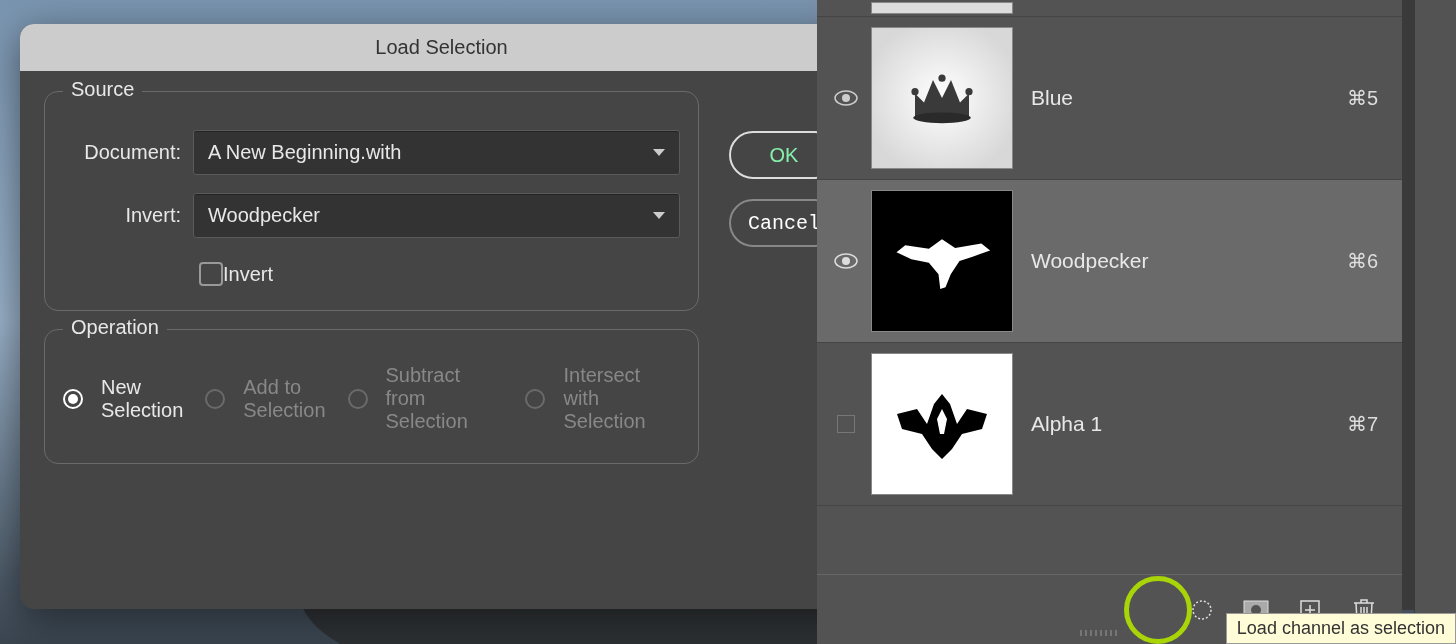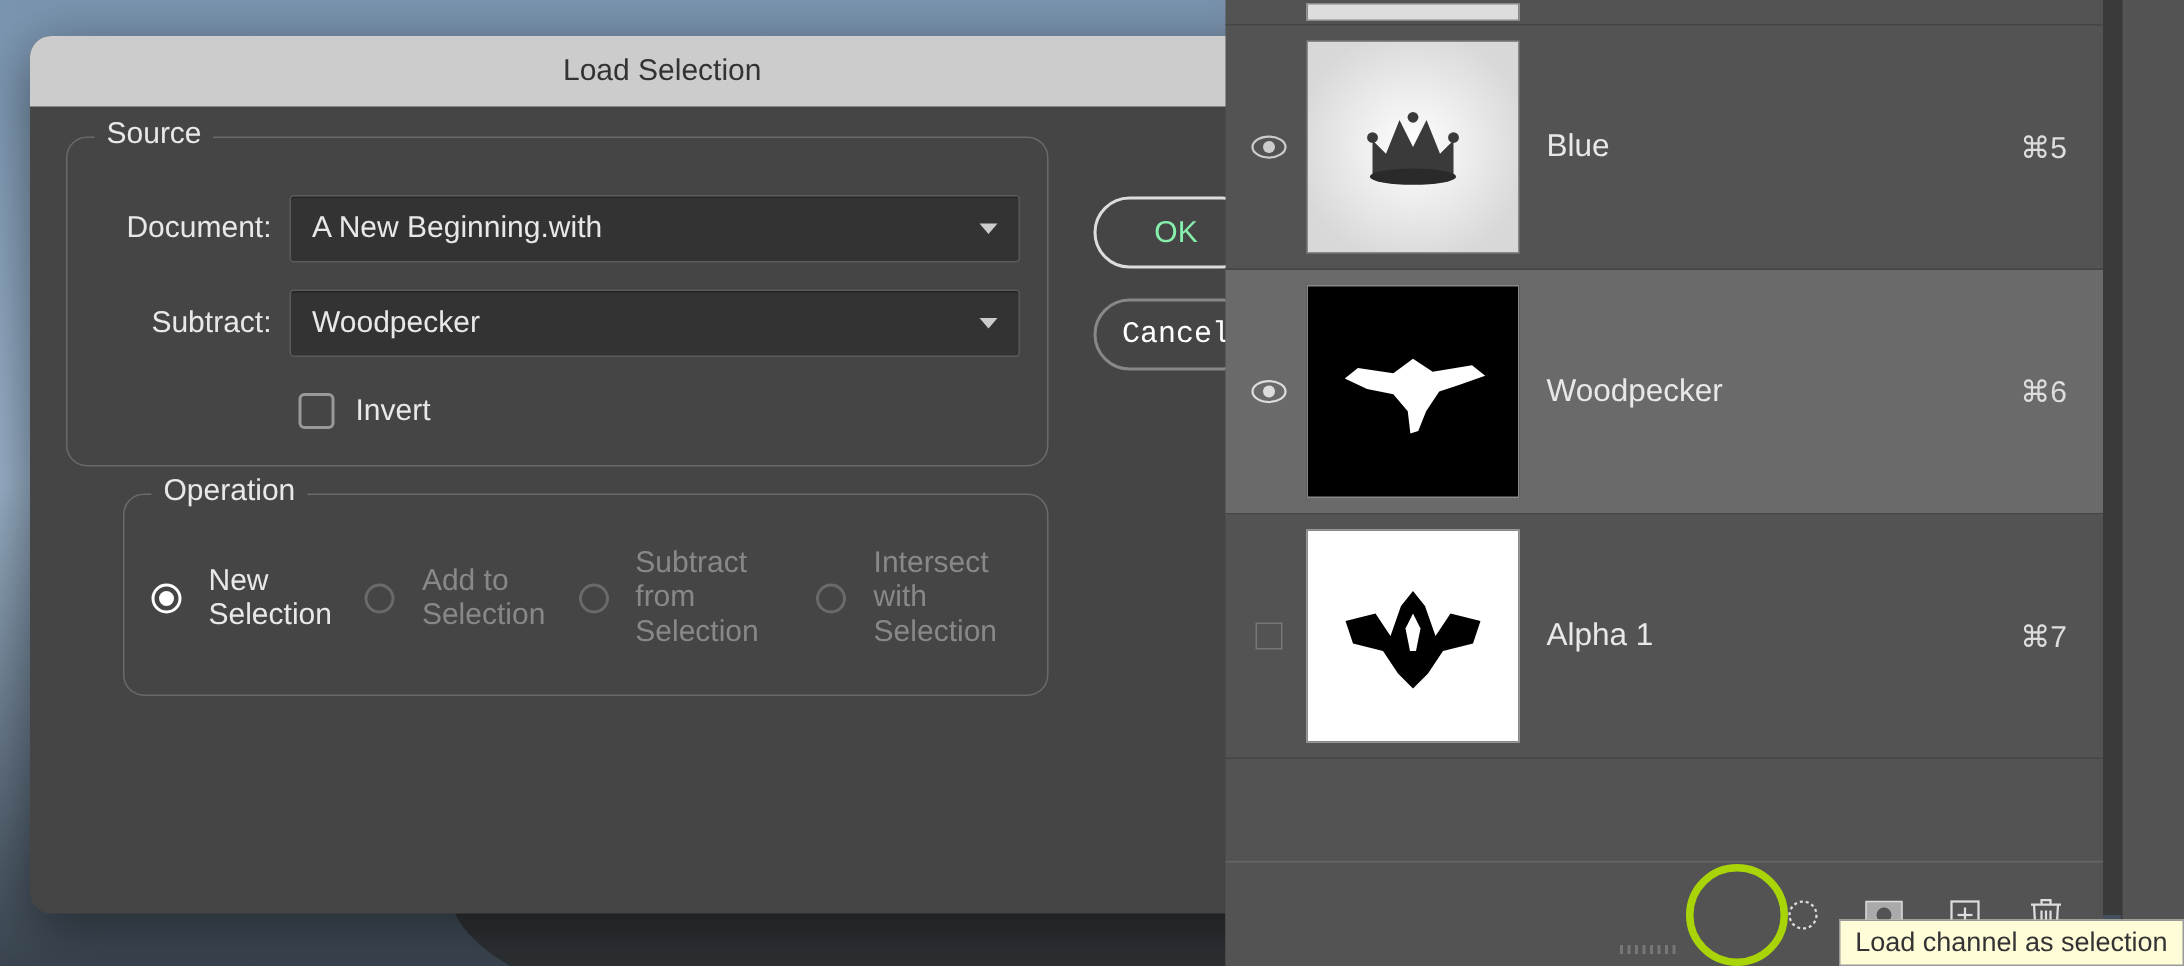--- a/index.html
+++ b/index.html
@@ -134,21 +134,20 @@
       width: 0;
       height: 0;
       border-left: 6px solid transparent;
       border-right: 6px solid transparent;
       border-top: 7px solid #ccc;
     }
     
     .checkbox-row {
       display: flex;
       align-items: center;
-      gap: 14px;
       margin-top: 24px;
       margin-left: 136px;
     }
     .checkbox {
       width: 24px;
       height: 24px;
       border: 2px solid #999;
       border-radius: 4px;
       background: transparent;
       cursor: pointer;
@@ -386,34 +385,34 @@
 
         <div class="form-row">
           <div class="form-label">Document:</div>
           <div class="select">
             <span>A New Beginning.with</span>
             <span class="chevron"></span>
           </div>
         </div>
 
         <div class="form-row">
-          <div class="form-label">Subtract:</div>
+          <div class="form-label">Invert:</div>
           <div class="select">
             <span>Woodpecker</span>
             <span class="chevron"></span>
           </div>
         </div>
 
         <div class="checkbox-row">
           <div class="checkbox"></div>
           <div class="checkbox-label">Invert</div>
         </div>
       </div>
 
-      <div class="fieldset" style="padding-bottom:30px;margin-left:38px;">
+      <div class="fieldset" style="padding-bottom:30px;">
         <div class="fieldset-legend">Operation</div>
 
         <div class="radio-group">
           <div class="radio-row">
             <div class="radio checked"></div>
             <div class="radio-label">New Selection</div>
           </div>
           <div class="radio-row disabled">
             <div class="radio disabled"></div>
             <div class="radio-label disabled">Add to Selection</div>

